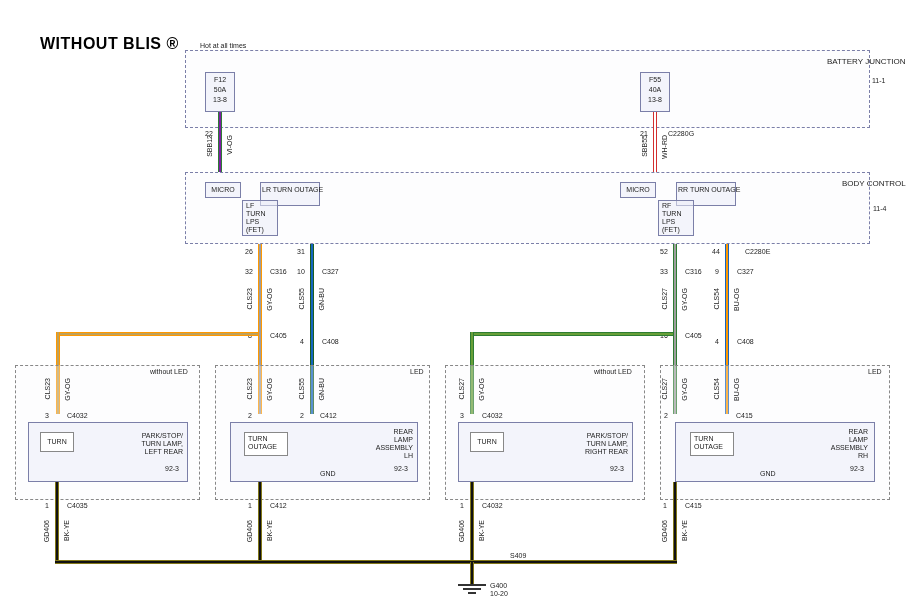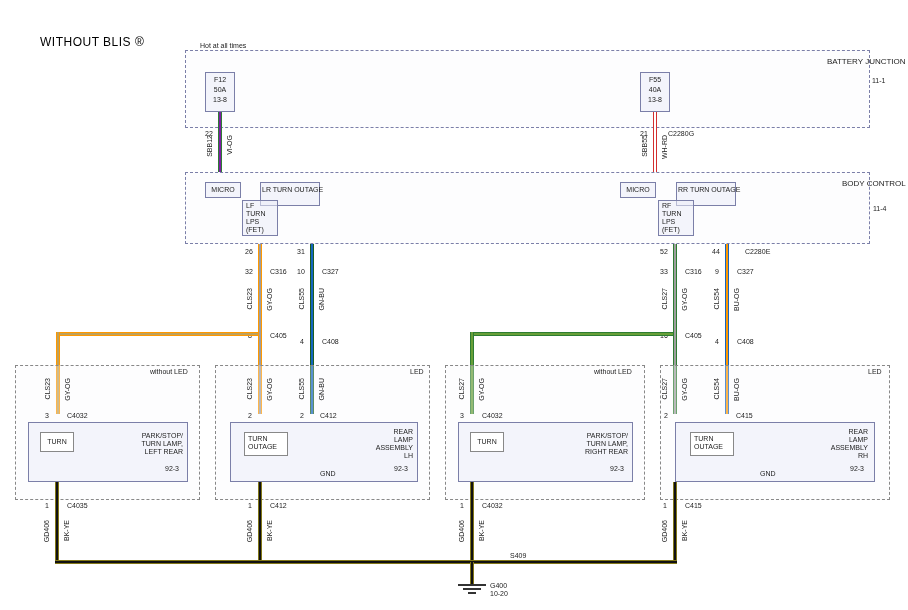--- a/index.html
+++ b/index.html
@@ -56,22 +56,22 @@
   .gnd {
     position: absolute;
   }
   .gnd div {
     position: absolute;
     background: #333;
     height: 2px;
   }
   .title {
     position: absolute;
-    font-size: 12px;
-    font-weight: 400;
+    font-size: 16px;
+    font-weight: 700;
     letter-spacing: 0.5px;
   }
 </style>
 </head>
 <body>
 
 <div class="canvas">
 
   <div class="title" style="left:40px; top:35px;">WITHOUT BLIS ®</div>
 

